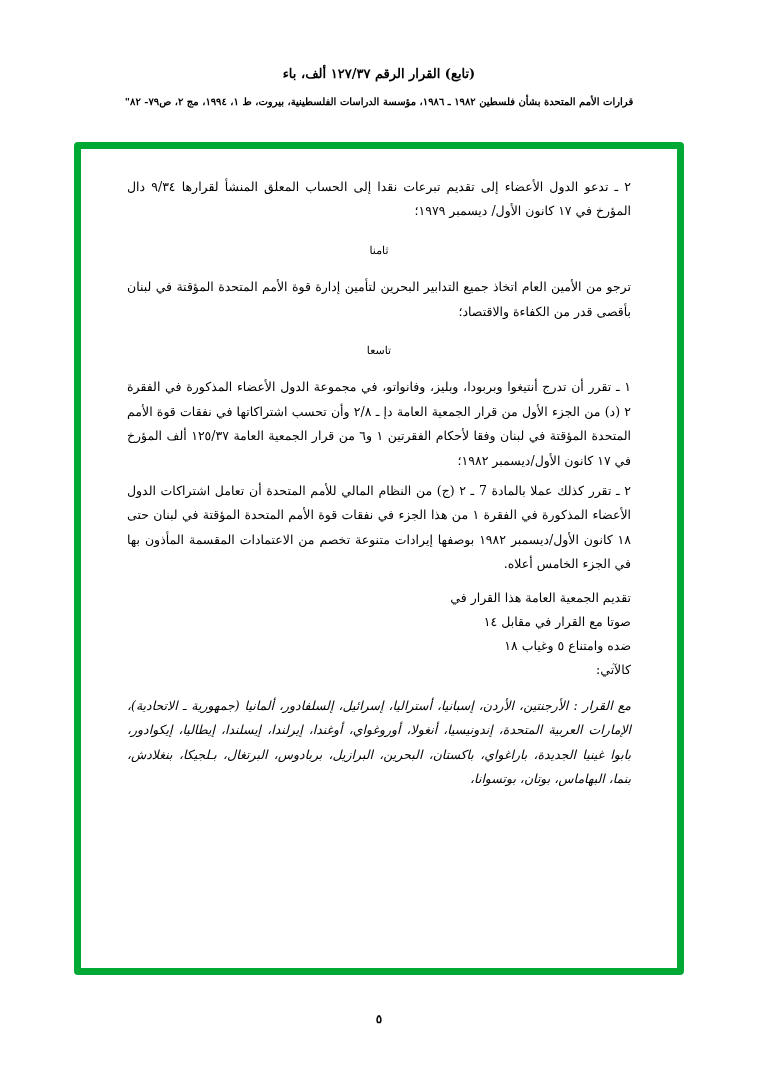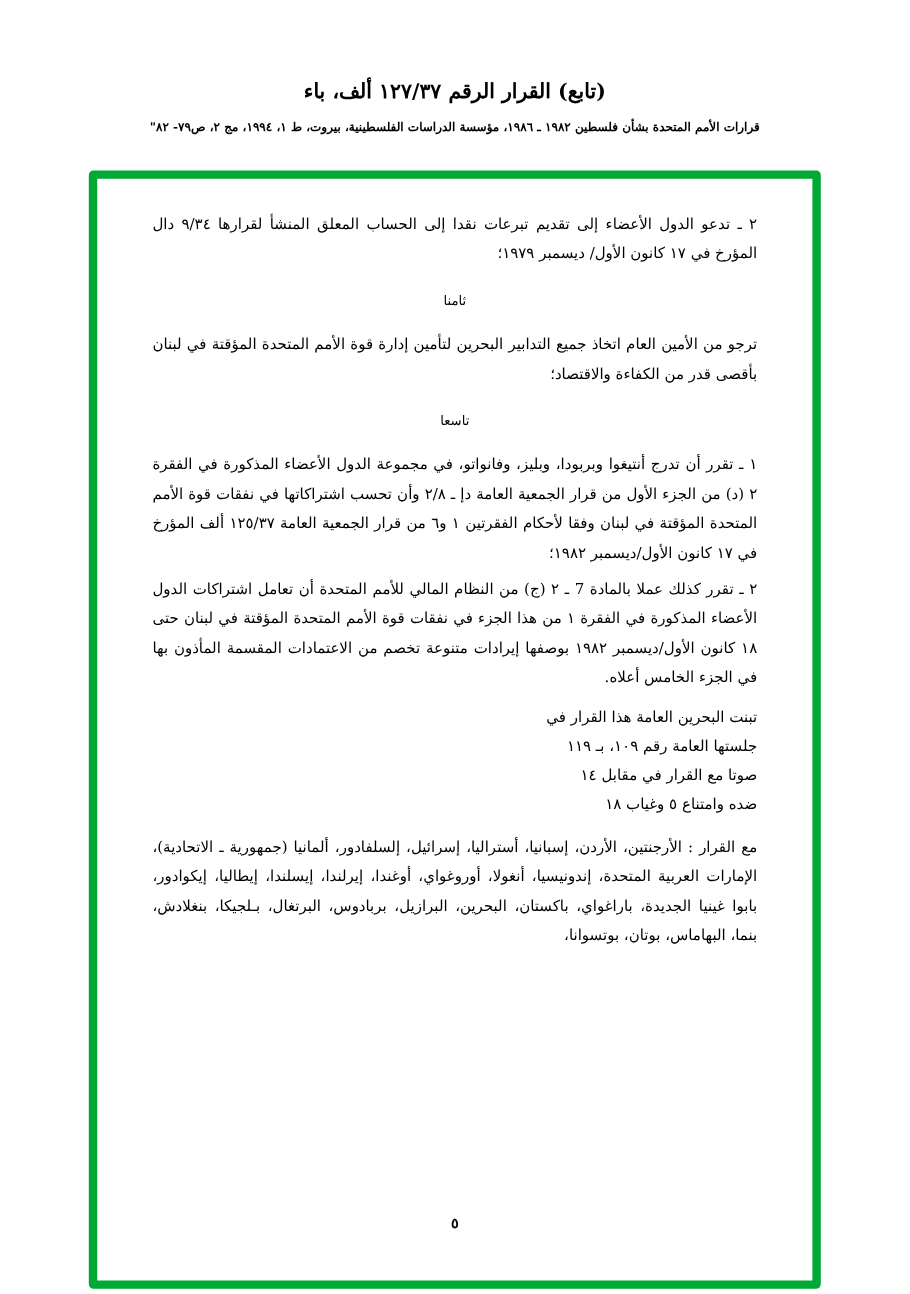--- a/index.html
+++ b/index.html
@@ -25,42 +25,42 @@
   }
 
   .doc-header {
     width: 100%;
     text-align: center;
     margin-top: 66px;
   }
 
   .doc-title {
     font-family: "DejaVu Serif", serif;
-    font-size: 17px;
+    font-size: 13px;
     font-weight: bold;
     letter-spacing: 0px;
     direction: rtl;
     line-height: 1.3;
   }
 
   .doc-source {
     font-family: "DejaVu Serif", serif;
     font-size: 10px;
     font-weight: bold;
     direction: rtl;
     margin-top: 12px;
     line-height: 1.3;
   }
 
   .frame {
     position: absolute;
     top: 142px;
     left: 74px;
     width: 610px;
-    height: 932px;
+    height: 833px;
     border: 7px solid #00a933;
     border-radius: 4px;
     box-sizing: border-box;
     background: #ffffff;
   }
 
   .frame-inner {
     position: absolute;
     top: 26px;
     left: 0;
@@ -102,20 +102,21 @@
     margin-top: 10px;
   }
   .tally .line {
     text-align: right;
     margin: 0;
     line-height: 1.9;
   }
 
   .votes {
     margin-top: 6px;
+    font-style: italic;
   }
   .votes .vote-row {
     display: block;
     text-align: justify;
     text-align-last: right;
     line-height: 1.95;
   }
 
   .page-number {
     position: absolute;
@@ -155,24 +156,24 @@
 
       <div class="block">
         <p class="para just-both">١ ـ تقرر أن تدرج أنتيغوا وبربودا، وبليز، وفانواتو، في مجموعة الدول الأعضاء المذكورة في الفقرة ٢ (د) من الجزء الأول من قرار الجمعية العامة دإ ـ ٢/٨ وأن تحسب اشتراكاتها في نفقات قوة الأمم المتحدة المؤقتة في لبنان وفقا لأحكام الفقرتين ١ و٦ من قرار الجمعية العامة ١٢٥/٣٧ ألف المؤرخ في ١٧ كانون الأول/ديسمبر ١٩٨٢؛</p>
       </div>
 
       <div class="block">
         <p class="para just-both">٢ ـ تقرر كذلك عملا بالمادة 7 ـ ٢ (ج) من النظام المالي للأمم المتحدة أن تعامل اشتراكات الدول الأعضاء المذكورة في الفقرة ١ من هذا الجزء في نفقات قوة الأمم المتحدة المؤقتة في لبنان حتى ١٨ كانون الأول/ديسمبر ١٩٨٢ بوصفها إيرادات متنوعة تخصم من الاعتمادات المقسمة المأذون بها في الجزء الخامس أعلاه.</p>
       </div>
 
       <div class="tally">
-        <p class="line">تبنت البحرين العامة هذا القرار في</p>
-        <p class="line">جلستها العامة رقم ١٠٩، بـ ١١٩</p>
+        <p class="line">تقديم الجمعية العامة هذا القرار في</p>
         <p class="line">صوتا مع القرار في مقابل ١٤</p>
         <p class="line">ضده وامتناع ٥ وغياب ١٨</p>
+        <p class="line">كالآتي:</p>
       </div>
 
       <div class="votes">
         <p class="vote-row"><span>مع القرار  :</span> <span>الأرجنتين، الأردن، إسبانيا، أستراليا، إسرائيل، إلسلفادور، ألمانيا (جمهورية ـ الاتحادية)، الإمارات العربية المتحدة، إندونيسيا، أنغولا، أوروغواي، أوغندا، إيرلندا، إيسلندا، إيطاليا، إيكوادور، بابوا غينيا الجديدة، باراغواي، باكستان، البحرين، البرازيل، بربادوس، البرتغال، بـلجيكا، بنغلادش، بنما، البهاماس، بوتان، بوتسوانا،</span></p>
       </div>
 
     </div>
   </div>
 
   <div class="page-number">٥</div>

